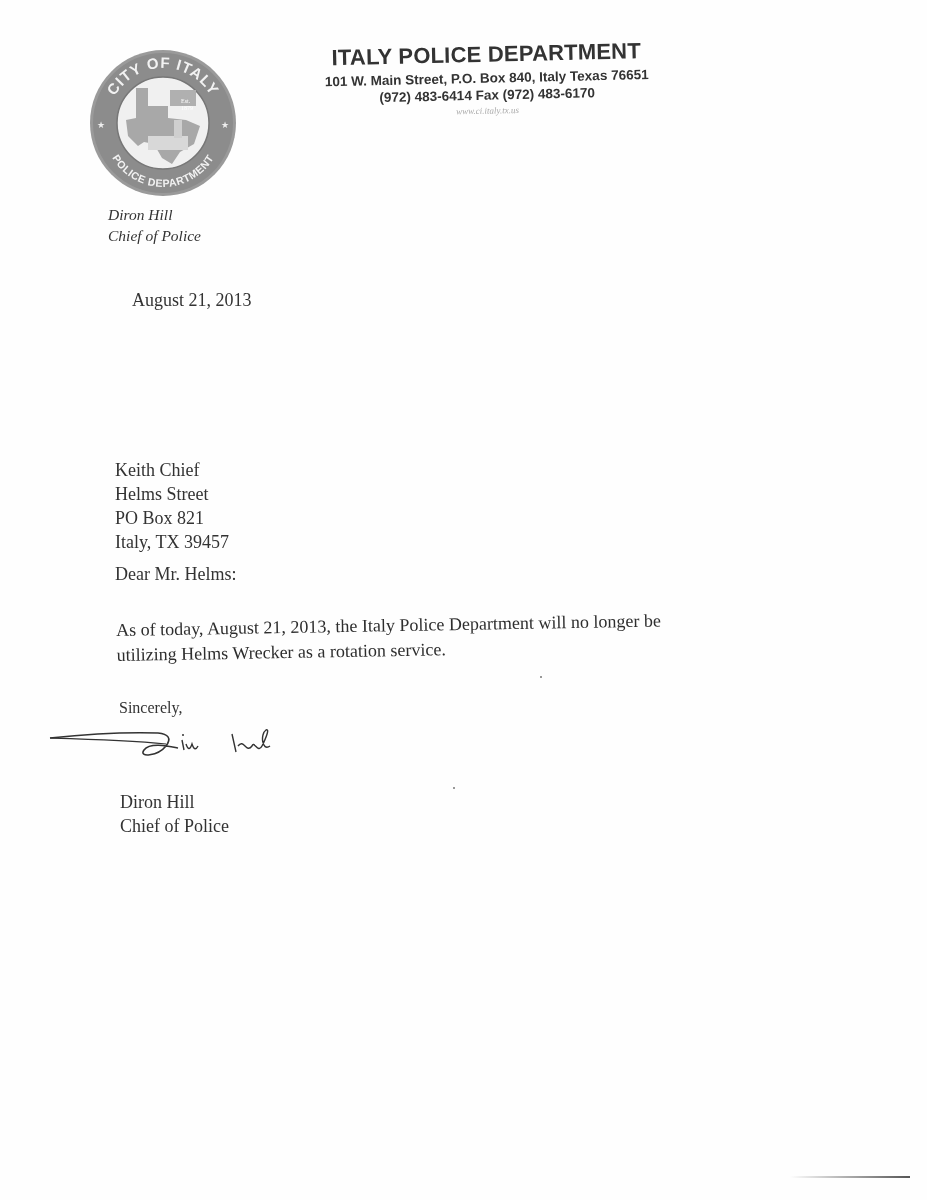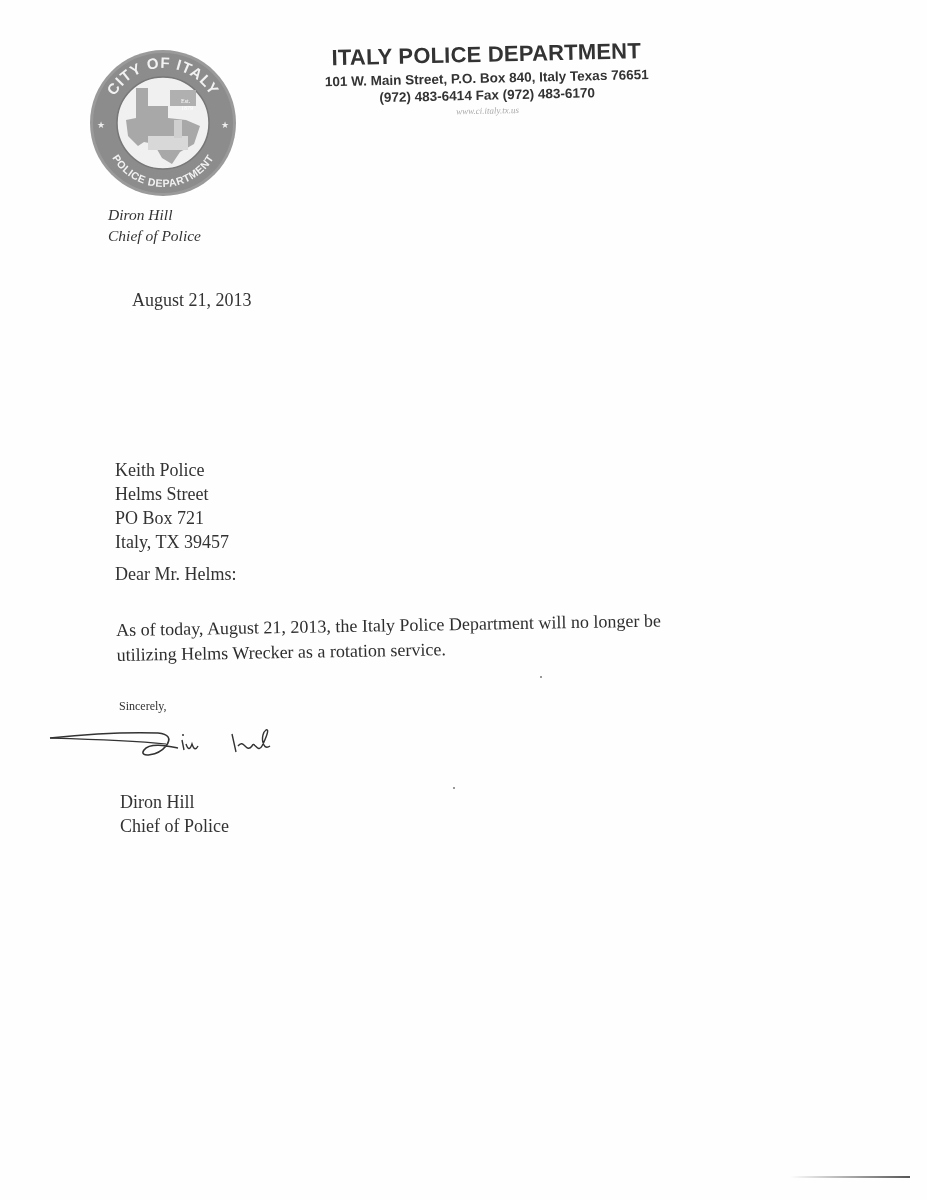--- a/index.html
+++ b/index.html
@@ -12,21 +12,21 @@
   .lh-title { font-size:22px; letter-spacing:0.2px; line-height:26px; }
   .lh-addr { font-size:13.5px; line-height:17px; margin-top:2px; }
   .lh-phone { font-size:13.5px; line-height:17px; }
   .lh-web { font-family:"Liberation Serif", serif; font-style:italic; font-weight:normal; font-size:9px; color:#aaa; line-height:14px; }
   .chief-top { position:absolute; left:108px; top:204px; font-style:italic; font-size:15.5px; line-height:21px; color:#333; }
   .date { position:absolute; left:108px; top:290px; font-size:18px; color:#333;margin-left:24px; }
   .recipient { position:absolute; left:115px; top:458px; font-size:18px; line-height:24px; color:#333; }
   .salutation { position:absolute; left:115px; top:564px; font-size:18px; color:#333; }
   .body-text { position:absolute; left:116px; top:618px; font-size:18px; line-height:25px; width:690px; color:#2e2e2e;
                transform:rotate(-1deg); transform-origin:left top; }
-  .closing { position:absolute; left:119px; top:699px; font-size:12px; color:#333; }
+  .closing { position:absolute; left:119px; top:699px; font-size:16px; color:#333; }
   .signature { position:absolute; left:48px; top:724px; width:240px; height:50px; }
   .signer { position:absolute; left:120px; top:790px; font-size:18px; line-height:24px; color:#333; }
   .footer-line { position:absolute; left:790px; top:1176px; width:120px; height:2px;
                  background:linear-gradient(to right, rgba(60,60,60,0), #555); }
   .speck { position:absolute; width:2px; height:2px; background:#777; border-radius:50%; }
 </style>
 </head>
 <body>
 
 <div class="seal">
@@ -63,23 +63,23 @@
 </div>
 
 <div class="chief-top">
   <div>Diron Hill</div>
   <div>Chief of Police</div>
 </div>
 
 <div class="date">August 21, 2013</div>
 
 <div class="recipient">
-  <div>Keith Police</div>
+  <div>Keith Chief</div>
   <div>Helms Street</div>
-  <div>PO Box 721</div>
+  <div>PO Box 821</div>
   <div>Italy, TX 39457</div>
 </div>
 
 <div class="salutation">Dear Mr. Helms:</div>
 
 <div class="body-text">
   <div>As of today, August 21, 2013, the Italy Police Department will no longer be</div>
   <div>utilizing Helms Wrecker as a rotation service.</div>
 </div>
 

